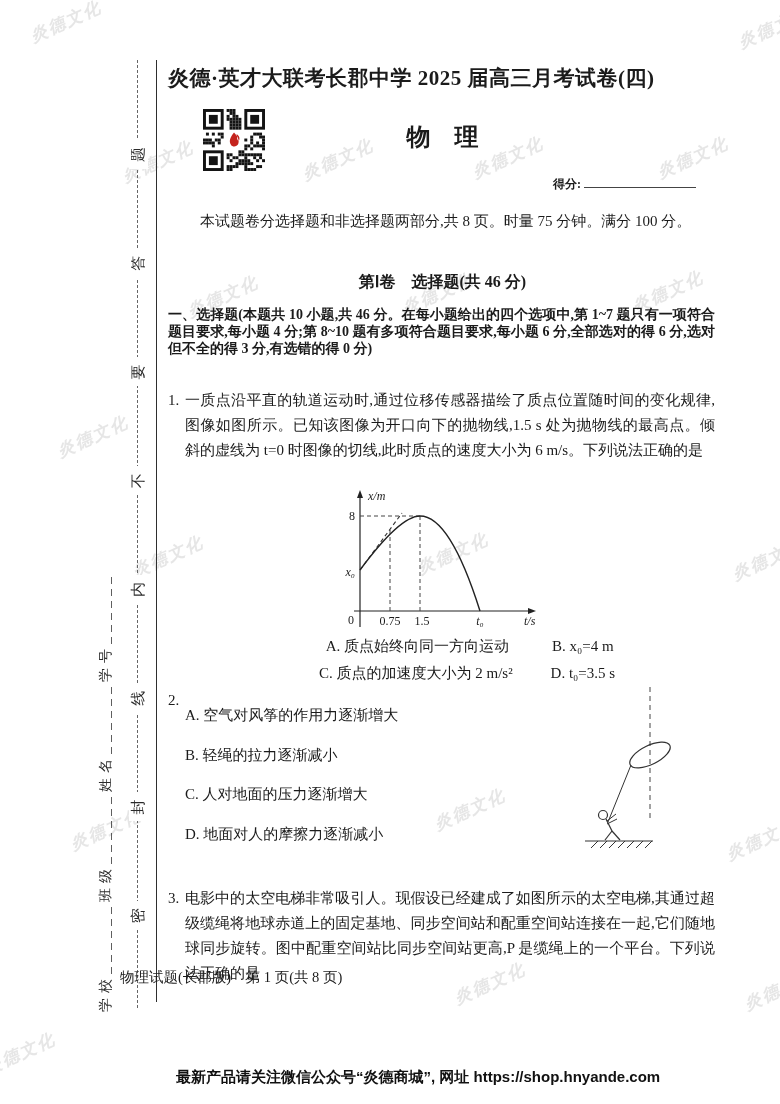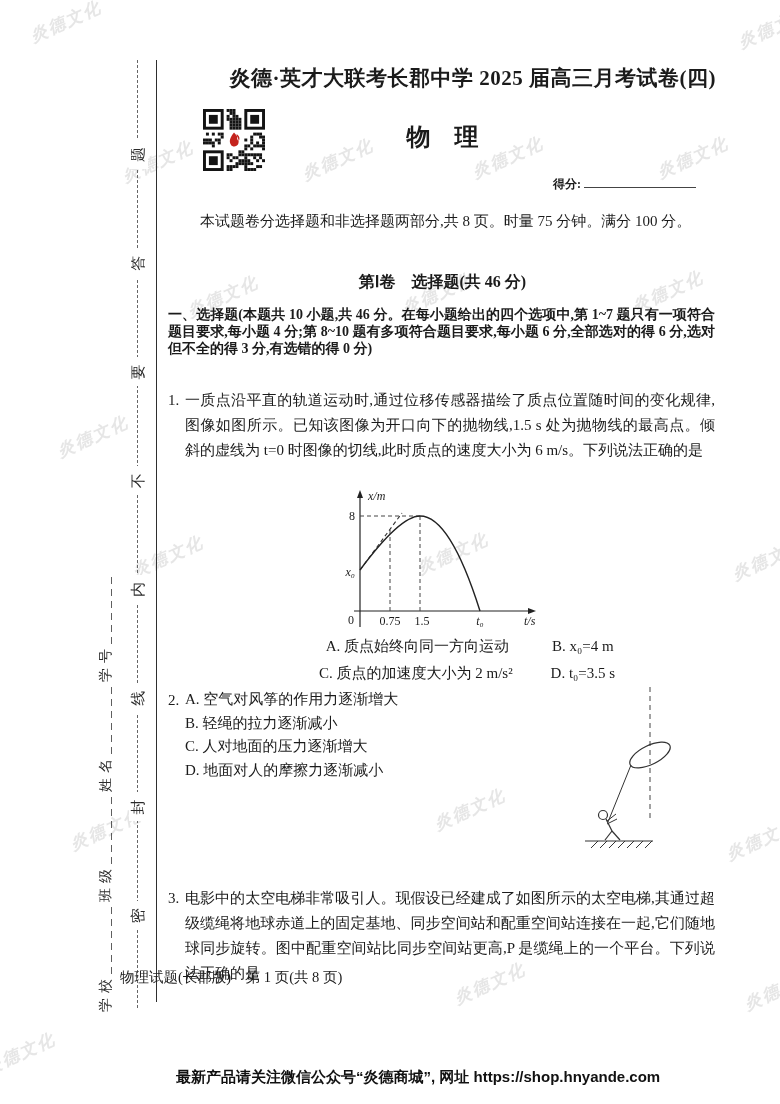--- a/index.html
+++ b/index.html
@@ -31,21 +31,21 @@
     display:flex; justify-content:space-evenly; align-items:center;
     font-size:15px; color:#2a2a2a;
   }
   .seal-text span { background:#ffffff; padding:0 7px; }
   .margin-line {
     position:absolute; left:156px; top:60px; height:942px; width:0;
     border-left:1.5px solid #2e2e2e;
   }
   
   .exam-title {
-    position:absolute; left:168px; top:64px; width:548px; text-align:right;
+    position:absolute; left:168px; top:64px; width:548px; text-align:left;
     font-size:21px; font-weight:bold; letter-spacing:0.5px; white-space:nowrap;
   }
   .qr { position:absolute; left:203px; top:109px; width:62px; height:62px; }
   .subject-title {
     position:absolute; left:170px; top:121px; width:545px; text-align:center;
     font-size:24px; font-weight:bold;
   }
   .score { position:absolute; left:553px; top:174px; font-size:12px; font-weight:bold; }
   .score .blank { display:inline-block; width:112px; border-bottom:1.5px solid #444; height:14px; }
   
@@ -60,21 +60,21 @@
   .instructions {
     position:absolute; left:168px; top:306px; width:547px;
     font-size:14px; font-weight:bold; line-height:17px; text-align:justify;
   }
   .question { position:absolute; left:168px; font-size:15px; line-height:25px; }
   .question .qbody { position:relative; padding-left:17px; text-align:justify; }
   .question .qnum { position:absolute; left:0; top:0; }
   .q1 { top:388px; width:547px; }
   .q2 { top:688px; width:450px; }
   .q3 { top:886px; width:547px; }
-  .q2 .opt-row { padding-left:17px; line-height:23.5px; margin-top:0; }
+  .q2 .opt-row { padding-left:17px; line-height:23.5px; margin-top:16px; }
   .q1-opts {
     position:absolute; left:168px; top:633px; width:547px;
     font-size:15px; line-height:27px;
   }
   .q1-opts .row { padding-left:17px;text-align:center; }
   .q1-opts .colA { display:inline-block; width:262px; }
   
   .fig-xt  { position:absolute; left:330px; top:486px;text-align:center; }
   .fig-kite{ position:absolute; left:583px; top:684px; }
   svg text { font-family:"Liberation Serif", serif; fill:#1b1b1b; }

